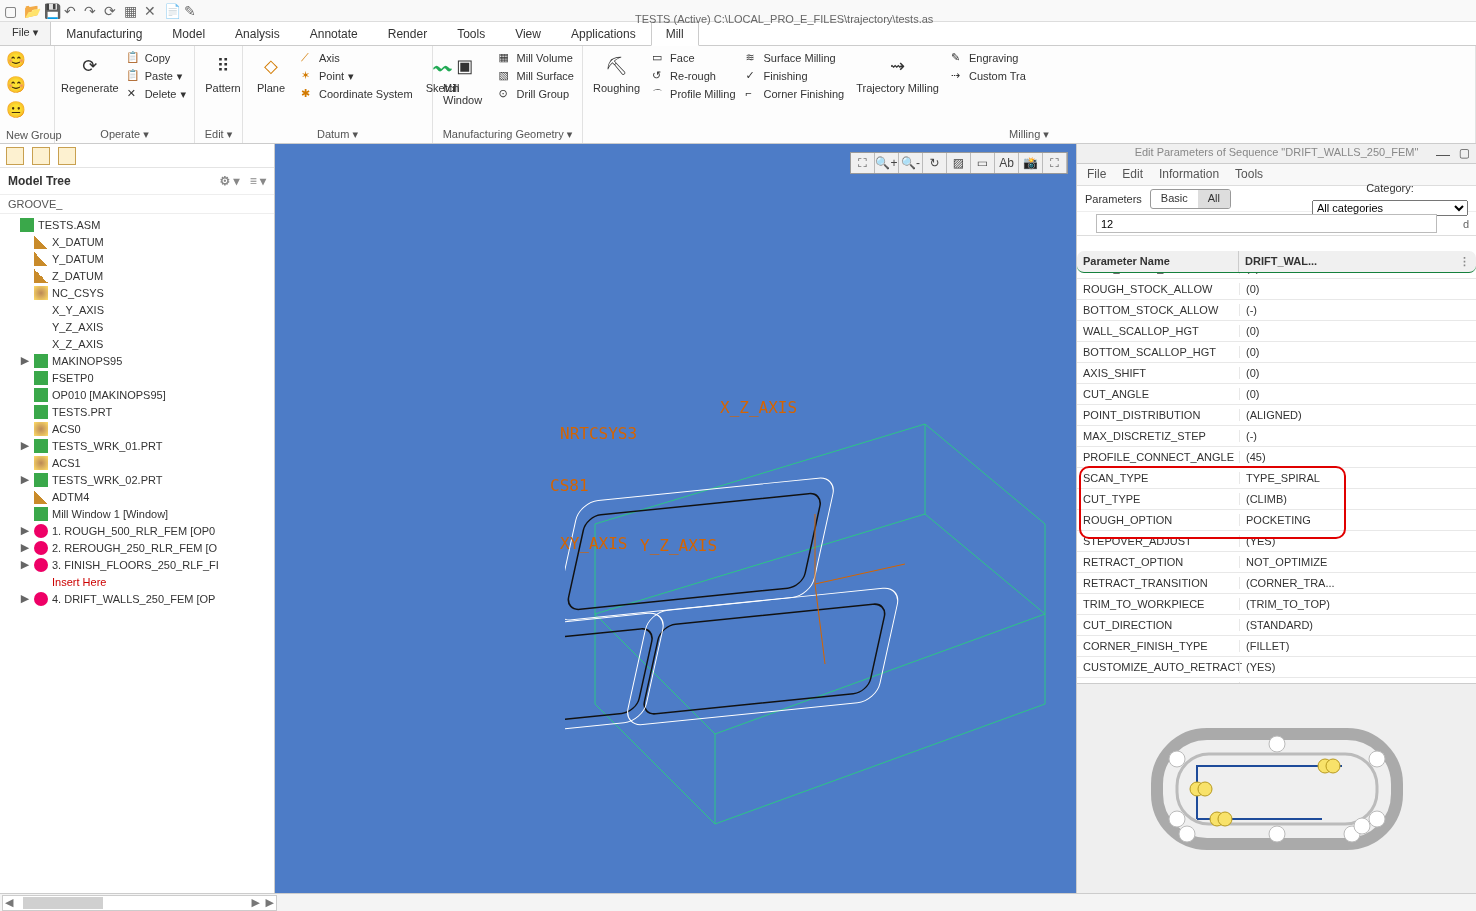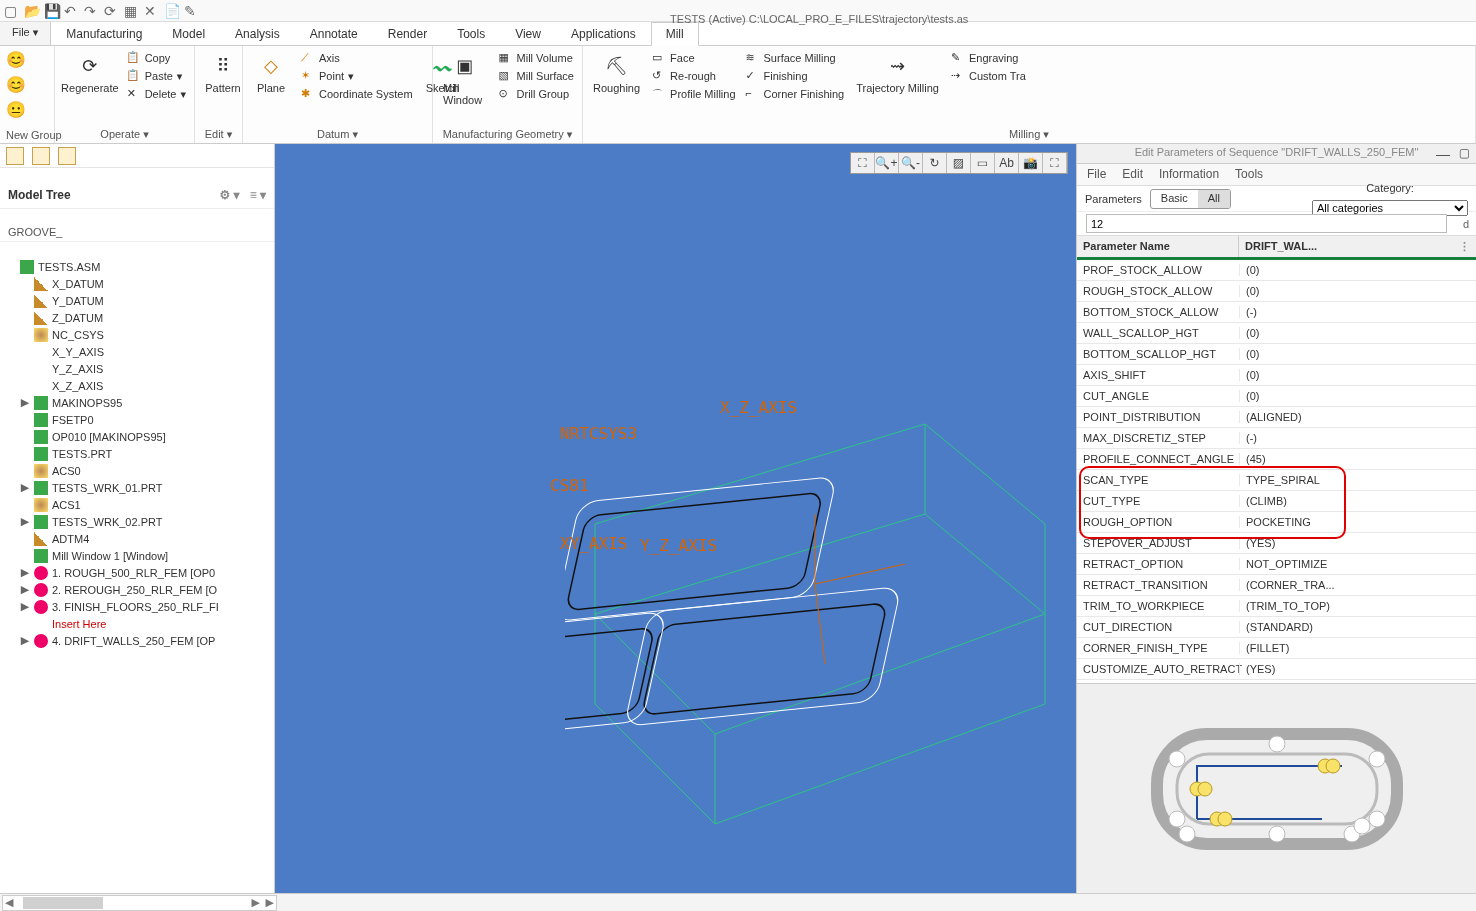--- a/index.html
+++ b/index.html
@@ -1,42 +1,42 @@
 <!DOCTYPE html>
 <html><head>
 <meta charset="utf-8">
 <style>
 * { box-sizing: border-box; margin: 0; padding: 0; font-family: "Segoe UI", Arial, sans-serif; }
 body { width: 1476px; height: 911px; overflow: hidden; background: #f0f0f0; font-size: 11px; color: #333; }
 
 
 .quicktoolbar { height: 22px; background: #f9f9f9; border-bottom: 1px solid #ddd; display: flex; align-items: center; padding: 0 4px; gap: 4px; position: relative; }
 .quicktoolbar .qicon { width: 16px; height: 16px; display: inline-block; font-size: 14px; color: #666; }
-.titlepath { position: absolute; left: 670px; font-size: 11px; color: #666; margin-top: 16px; }
+.titlepath { position: absolute; left: 635px; font-size: 11px; color: #666; margin-top: 16px; }
 
 
 .menubar { height: 24px; background: #fff; border-bottom: 1px solid #ccc; display: flex; align-items: stretch; }
 .filemenu { background: #f4f4f4; border-right: 1px solid #ccc; padding: 4px 12px; }
 .tab { padding: 4px 14px; cursor: pointer; font-size: 12px; border: 1px solid transparent; }
 .tab.active { background: #fff; border: 1px solid #ccc; border-bottom-color: #fff; margin-bottom: -1px; }
 
 
 .ribbon { height: 98px; background: #fdfdfd; border-bottom: 1px solid #ccc; display: flex; }
 .group { border-right: 1px solid #e2e2e2; display: flex; flex-direction: column; padding: 4px 6px 0; }
 .group-body { flex: 1; display: flex; align-items: flex-start; gap: 6px; }
 .group-label { text-align: center; font-size: 11px; color: #555; padding: 2px 0; white-space: nowrap; }
 .rgbtn { display: flex; flex-direction: column; align-items: center; gap: 2px; padding: 2px 4px; cursor: pointer; font-size: 11px; min-width: 44px; }
 .rgbtn-ico { width: 28px; height: 28px; display: flex; align-items: center; justify-content: center; font-size: 18px; }
 .smallcol { display: flex; flex-direction: column; gap: 2px; }
 .srow { display: flex; align-items: center; gap: 4px; padding: 1px 2px; cursor: pointer; font-size: 11px; white-space: nowrap; }
 .srow .si { width: 14px; height: 14px; display: inline-block; }
 
 
 .mainarea { display: flex; height: calc(911px - 22px - 24px - 98px - 18px); }
-.leftpanel { width: 275px; border-right: 1px solid #ccc; background: #fff; display: flex; flex-direction: column; gap: 14px; }
+.leftpanel { width: 275px; border-right: 1px solid #ccc; background: #fff; display: flex; flex-direction: column; }
 .viewport { flex: 1; background: #4d7cc7; position: relative; }
 .rightpanel { width: 400px; border-left: 1px solid #ccc; background: #fff; display: flex; flex-direction: column; }
 
 
 .tree-icons { height: 24px; display: flex; align-items: center; gap: 8px; padding: 0 6px; border-bottom: 1px solid #e4e4e4; }
 .tree-icons span { width: 18px; height: 18px; border: 1px solid #c8a050; background: #fdf1d0; }
 .tree-header { padding: 6px 8px; font-size: 12px; font-weight: bold; border-bottom: 1px solid #eee; display:flex; align-items:center; justify-content:space-between; }
 .tree-cols { text-align: left; padding: 3px 8px; font-size: 11px; color:#555; border-bottom:1px solid #eee;}
 .tree { flex: 1; overflow: auto; padding: 2px 0 0 6px; }
 .node { display: flex; align-items: center; gap: 4px; height: 17px; font-size: 11px; white-space: nowrap; }
@@ -53,23 +53,23 @@
 .rp-title .minbtn {position:absolute; right:26px; top:2px; font-size:14px; color:#555;}
 .rp-title .xbtn {position:absolute; right:6px; top:2px; font-size:12px; color:#555;}
 .rp-menu { height: 22px; background:#f8f8f8; border-bottom: 1px solid #ddd; display:flex; gap:16px; padding: 3px 10px; font-size:12px; color:#555;}
 .rp-ctrl { height: 26px; display:flex; align-items:center; padding: 0 8px; gap: 8px; border-bottom: 1px solid #eee;}
 .toggle { display:flex; border:1px solid #999; border-radius: 3px; overflow:hidden; height:20px;}
 .toggle span { padding: 2px 10px; font-size: 11px; cursor: pointer; }
 .toggle span.active { background: #ddd; }
 .rp-cat { margin-left:auto; display:flex; align-items:center; gap:6px;flex-direction:column; }
 .rp-cat select { font-size:11px; width: 156px; }
 .rp-search { height: 24px; display:flex; border-bottom: 1px solid #ddd; }
-.rp-search input { flex:1; border:1px solid #bbb; margin: 2px 9px; padding: 2px 4px; font-size:11px; }
+.rp-search input { flex:1; border:1px solid #bbb; margin: 2px 19px; padding: 2px 4px; font-size:11px; }
 .paramtable { flex:1; overflow:auto; position: relative; }
-.pt-head { display:flex; background:#f0f0f0; border-bottom:3px solid #15803d; font-size:11px; font-weight:bold; position:sticky; top:0;}
+.pt-head { display:flex; background:#f0f0f0; border-bottom:1px solid #15803d; font-size:11px; font-weight:bold; position:sticky; top:15px;border-radius:7px;}
 .pt-head .c1 { width: 162px; padding:4px 6px; border-right:1px solid #ccc;}
 .pt-head .c2 { flex:1; padding:4px 6px; display:flex; justify-content:space-between;gap:20px; }
 .pt-row { display:flex; border-bottom:1px solid #e8e8e8; font-size:11px; height: 21px; align-items:center;}
 .pt-row .c1 { width: 162px; padding:0 6px; }
 .pt-row .c2 { flex:1; padding:0 6px; border-left:1px solid #e8e8e8;}
 .highlight-box { position:absolute; border: 2px solid #e00000; border-radius: 10px; pointer-events:none; }
 
 
 .preview { height: 210px; background:#efefef; display:flex; align-items:center; justify-content:center; border-top:1px solid #ccc; padding:10px; }
 .preview svg { width: 300px; height: 170px; }

